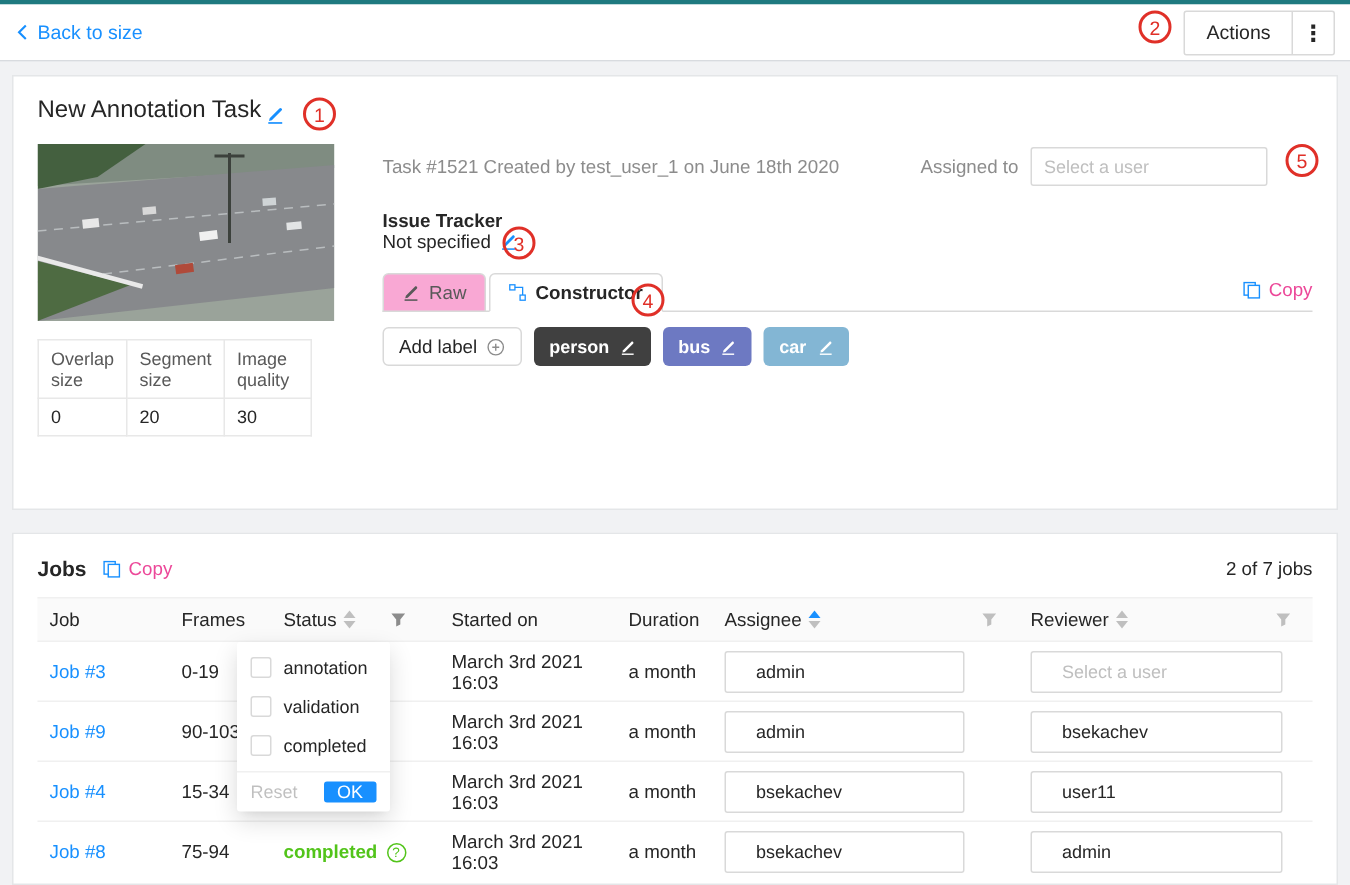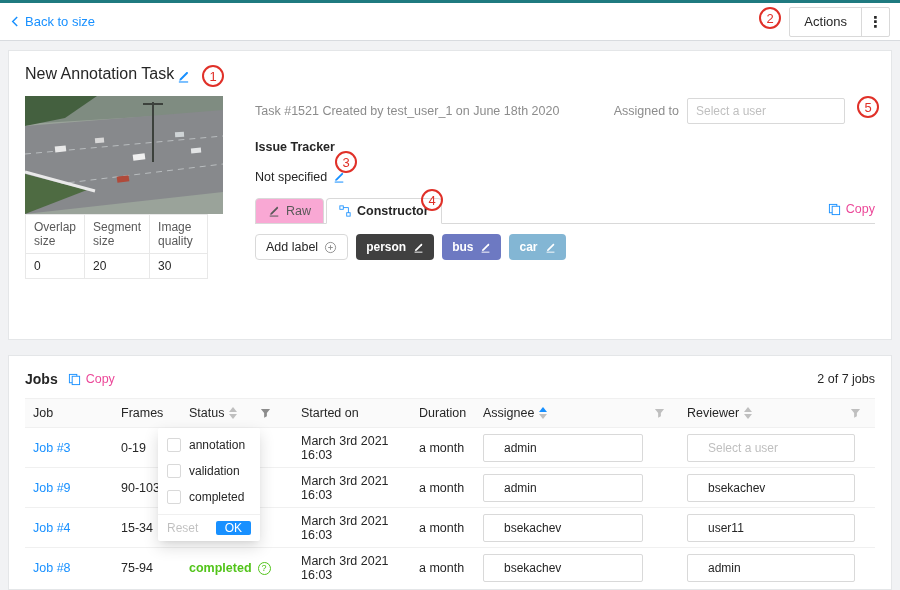--- a/index.html
+++ b/index.html
@@ -35,40 +35,40 @@
 
   
   .task-title-row { display:flex; align-items:flex-end; gap:3px; }
   .task-title { font-size:16px; font-weight:500; color:#262626; }
   .edit-icon { color:#1890ff; display:inline-flex; cursor:pointer; }
 
   .task-body { display:flex; margin-top:13px; }
   .left-col { width:198px; flex:none; }
   .preview { width:198px; height:118px; overflow:hidden; }
 
-  .params-table { margin-top:0; border-collapse:collapse;border-radius:18px; }
+  .params-table { margin-top:12px; border-collapse:collapse;border-radius:18px; }
   .params-table th, .params-table td {
     border:1px solid #e8e8e8; font-size:12px; padding:5px 8px; text-align:left;
     font-weight:normal; vertical-align:top; width:58px;
   }
   .params-table th { color:#595959; }
   .params-table td { color:#262626; }
 
   .right-col { flex:1; padding-left:32px; min-width:0; }
   .meta-row { display:flex; align-items:center; margin-top:2px; }
   .meta-text { font-size:12.5px; color:#8c8c8c; }
   .assigned { margin-left:auto; display:flex; align-items:center; gap:8px; margin-right:30px; }
   .assigned-label { font-size:12.5px; color:#8c8c8c; }
   input { font-family:inherit; font-size:12px; color:#262626; outline:none; }
   input::placeholder { color:#bfbfbf; }
   .assigned-input { width:158px; height:26px; border:1px solid #d9d9d9; border-radius:2px; padding:0 8px; background:#fff; }
 
   .issue-block { margin-top:16px; }
   .issue-title { font-size:12.5px; font-weight:700; color:#262626; }
-  .issue-value { margin-top:16px; font-size:12.5px; display:flex; align-items:center; gap:6px; }
+  .issue-value { margin-top:0; font-size:12.5px; display:flex; align-items:center; gap:6px; }
 
   
   .labels-section { margin-top:14px; }
   .tabs-bar { display:flex; align-items:flex-end; border-bottom:1px solid #d9d9d9; }
   .tab {
     display:flex; align-items:center; gap:6px; padding:5px 12px; font-size:12.5px;
     border:1px solid #d9d9d9; border-radius:4px 4px 0 0; background:#f9a8d4; color:#595959;
     margin-right:2px; margin-bottom:-1px; cursor:pointer;
   }
   .tab.active { background:#fff; border-bottom:1px solid #fff; color:#262626; font-weight:600; }

